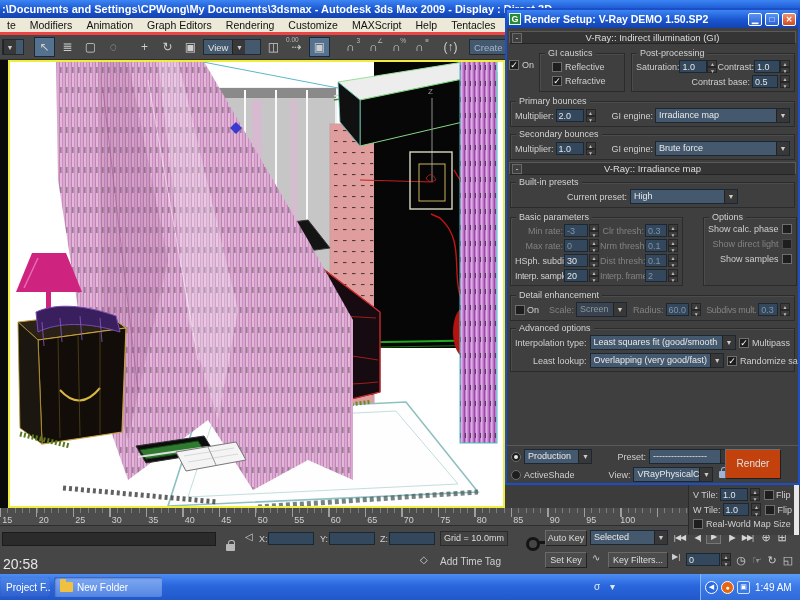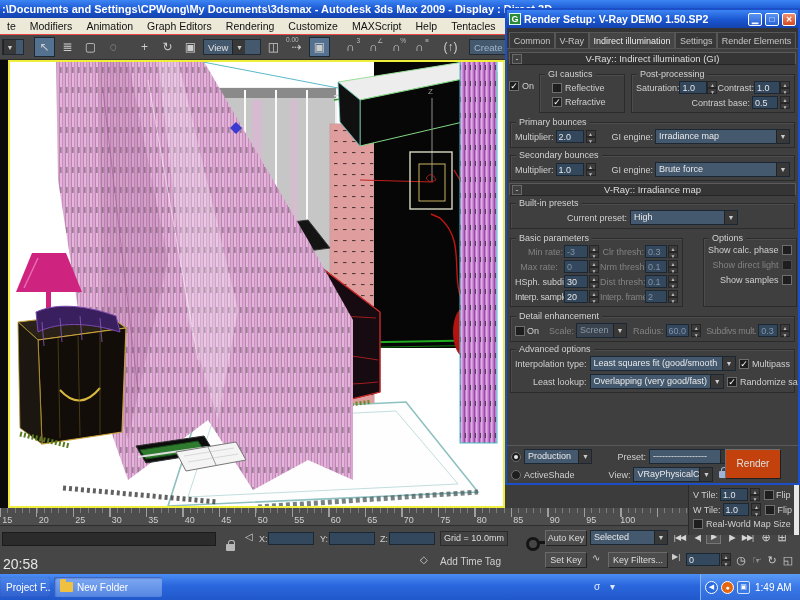--- a/index.html
+++ b/index.html
@@ -12,21 +12,21 @@
   
   #titlebar {
     position:absolute; left:0; top:0; width:800px; height:18px;
     background:linear-gradient(180deg,#3c85f3 0%,#1a55d0 55%,#1443ae 100%);
     color:#fff; font-weight:bold; font-size:11px; line-height:18px;
     white-space:nowrap; overflow:hidden; padding-left:2px;
   }
   #menubar {
     position:absolute; left:0; top:18px; width:741px; height:17px;
     background:#ece9d8; color:#111; display:flex; align-items:center;
-    border-bottom:1px solid #ef4444; overflow:hidden;
+    border-bottom:3px solid #ef4444; overflow:hidden;
   }
   .menu-item { padding:0 7px; font-size:10.5px; white-space:nowrap; }
   #toolbar {
     position:absolute; left:0; top:35px; width:800px; height:25px;
     background:#474747; display:flex; align-items:center; gap:2px;
     padding:0 2px; border-bottom:1px solid #2d2d2d; overflow:hidden;
   }
   .tbtn {
     width:21px; height:20px; display:flex; align-items:center; justify-content:center;
     color:#cdcdcd; font-size:12px; flex:0 0 auto; position:relative;
@@ -348,27 +348,20 @@
 </div>
 
 <div id="dlg">
   <div id="dlg-title">
     <span class="appico">G</span>
     <span class="t">Render Setup: V-Ray DEMO 1.50.SP2</span>
     <span class="wbtn">▁</span>
     <span class="wbtn">□</span>
     <span class="wbtn close">✕</span>
   </div>
-  <div id="dlg-tabs">
-      <span class="tab">Common</span>
-      <span class="tab">V-Ray</span>
-      <span class="tab active">Indirect illumination</span>
-      <span class="tab">Settings</span>
-      <span class="tab">Render Elements</span>
-    </div>
 
   <div id="dlg-body">
 
     <div class="roll">
       <span class="minus">-</span>
       <span>V-Ray:: Indirect illumination (GI)</span>
     </div>
     <div class="frow" style="align-items:stretch;gap:4px">
       <div class="frow" style="gap:3px;padding-top:14px;align-items:flex-start">
         <span class="cb c"></span>
@@ -469,21 +462,21 @@
               <i>▼</i>
             </span>
           <span class="lbl dis" style="width:44px;text-align:right">Clr thresh:</span>
           <span class="sval dis" style="width:22px">0.3</span>
           <span class="sbtns">
               <i>▲</i>
               <i>▼</i>
             </span>
         </div>
         <div class="frow" style="gap:1px;margin-bottom:2px">
-          <span class="lbl dis" style="width:48px;text-align:center">Max rate:</span>
+          <span class="lbl dis" style="width:48px;text-align:right">Max rate:</span>
           <span class="sval dis" style="width:24px">0</span>
           <span class="sbtns">
               <i>▲</i>
               <i>▼</i>
             </span>
           <span class="lbl dis" style="width:44px;text-align:right">Nrm thresh:</span>
           <span class="sval dis" style="width:22px">0.1</span>
           <span class="sbtns">
               <i>▲</i>
               <i>▼</i>

